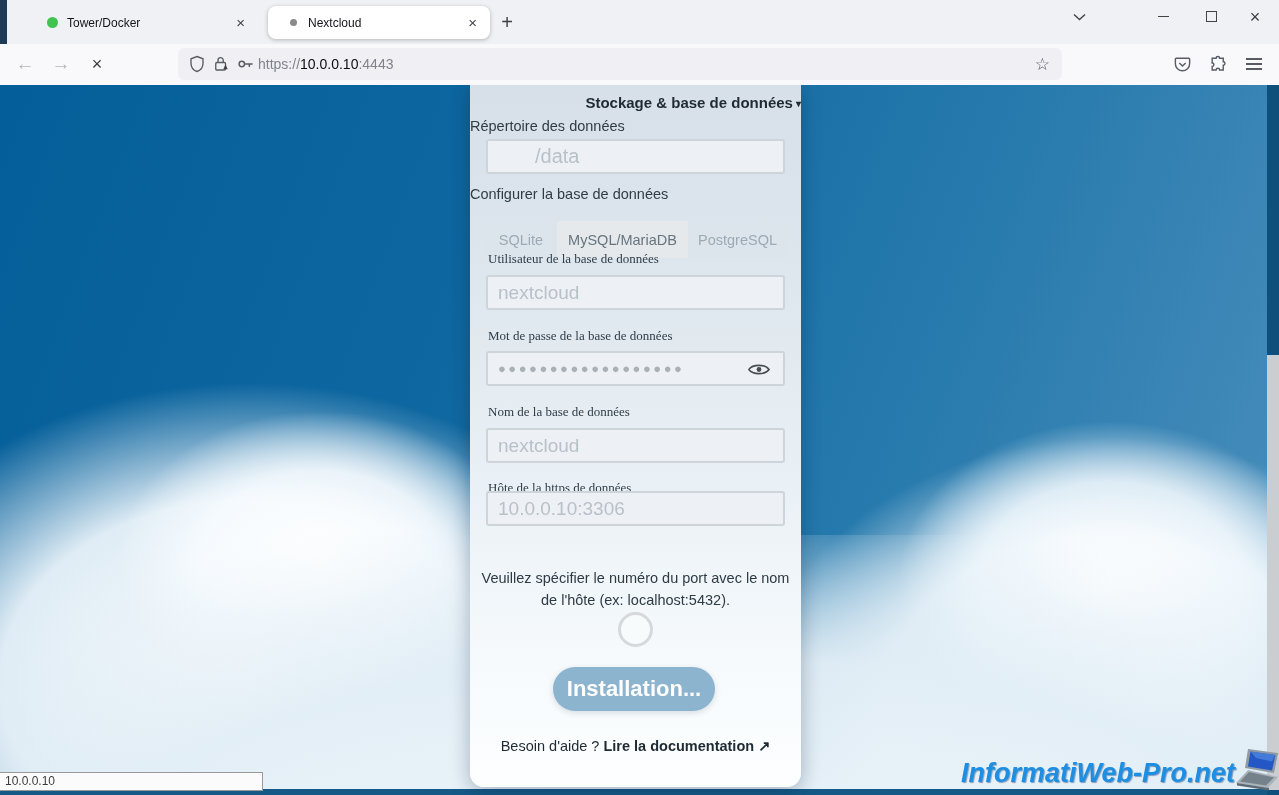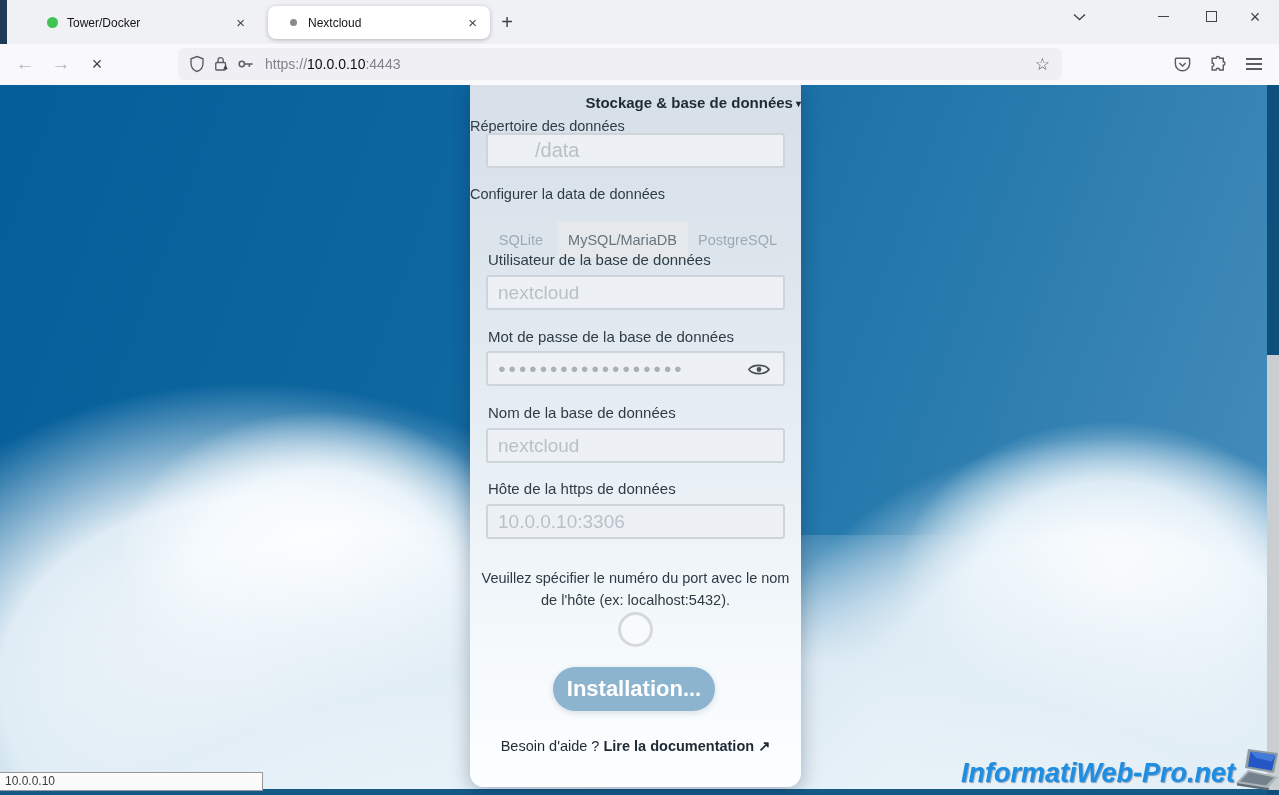--- a/index.html
+++ b/index.html
@@ -24,21 +24,21 @@
   .wc-max-glyph { width:9px; height:9px; border:1.4px solid #444; }
   .wc-close-glyph { font-size:18px; line-height:18px; }
 
   
   .navbar { position:absolute; top:44px; left:0; width:100%; height:41px; background:#f9f9fb; border-bottom:1px solid #dcdce1; }
   .nav-btn { position:absolute; top:3px; width:34px; height:34px; display:flex; align-items:center; justify-content:center; font-size:19px; border-radius:4px; }
   .nav-btn.disabled { color:#b3b3bb; }
   .nav-btn.dark { color:#3c3c42; font-size:18px; }
   .urlbar { position:absolute; left:178px; top:4px; width:884px; height:32px; background:#f0f0f4; border-radius:6px; display:flex; align-items:center; }
   .urlbar svg { flex:none; }
-  .url-text { margin-left:9px; font-size:14px; color:#0c0c0d; flex:1; white-space:nowrap; }
+  .url-text { margin-left:2px; font-size:14px; color:#0c0c0d; flex:1; white-space:nowrap; }
   .url-text .dim { color:#82828c; }
   .star-btn { font-size:17px; color:#55555f; padding:0 12px; }
   .nav-right { position:absolute; top:3px; width:34px; height:34px; display:flex; align-items:center; justify-content:center; }
 
   
   .viewport { position:absolute; top:85px; left:0; width:1279px; height:710px; overflow:hidden;
               background:linear-gradient(110deg,#045e99 0%,#0e67a0 35%,#2579ac 65%,#4c90bd 100%); }
   .cloud { position:absolute; pointer-events:none; }
   .c1 { left:-170px; top:290px; width:840px; height:560px;
         background:radial-gradient(ellipse at 50% 55%, rgba(255,255,255,.98) 0%, rgba(240,247,252,.93) 42%, rgba(255,255,255,0) 69%); }
@@ -56,21 +56,21 @@
   .scroll-track { position:absolute; right:0; top:0; width:12px; height:710px; background:#0f4f7c; }
   .scroll-thumb { position:absolute; right:0; top:270px; width:12px; height:435px; background:#cbced1; }
 
   
   .panel { position:absolute; left:470px; top:0; width:331px; height:702px; border-radius:0 0 14px 14px;
            background:linear-gradient(180deg,#d7e0e9 0%,#dde6ed 25%,#e9f0f5 55%,#f7fbfd 85%,#fdfeff 100%);
            box-shadow:0 4px 20px rgba(0,25,55,.30); }
   .p-title { position:absolute; top:9px; width:100%; text-align:right; font-size:15px; font-weight:bold; color:#1f2b34; }
   .p-title .caret { font-size:10px; margin-left:3px; vertical-align:1px; }
   .p-label-c { position:absolute; width:100%; font-size:14.5px; color:#2f3c46; }
-  .p-label-l { position:absolute; left:18px; font-size:15px; color:#2f3c46; }
+  .p-label-l { position:absolute; left:18px; font-size:13px; color:#2f3c46;font-family:Liberation Serif, serif; }
   .p-input { position:absolute; left:16px; width:299px; height:35px; box-sizing:border-box;
              background:#edf1f5; border:2px solid #cdd5db; border-radius:3px; padding:0 10px;
              font-size:19px; color:#5a636b; font-family:"Liberation Sans",sans-serif; outline:none; }
   .p-input::placeholder { color:#b9c1c8; opacity:1; }
   .p-input.big::placeholder { font-size:20px; }
   .p-input.pw { font-size:13px; letter-spacing:2.5px; color:#a9b0b6; padding-right:40px; }
   .seg { position:absolute; left:15px; top:136px; width:302px; height:37px; display:flex; }
   .seg .opt { display:flex; align-items:center; justify-content:center; font-size:14.5px; color:#9daab3; background:#dde5ec; }
   .seg .opt.sel { background:#e5e9ec; color:#67757f; }
   .eye-btn { position:absolute; left:276px; top:274px; width:26px; height:20px; display:flex; align-items:center; justify-content:center; }
@@ -178,23 +178,23 @@
     <div class="cloud c5"></div>
     <div class="sea-strip"></div>
 
     <div class="panel">
 
       <div class="p-title">
         <span>Stockage &amp; base de données</span><span class="caret">▾</span>
       </div>
 
       <div class="p-label-c" style="top:33px;">Répertoire des données</div>
-      <input class="p-input big" style="top: 48px; padding-left: 47px;" type="text" placeholder="/data">
-
-      <div class="p-label-c" style="top:101px;">Configurer la data de données</div>
+      <input class="p-input big" style="top: 54px; padding-left: 47px;" type="text" placeholder="/data">
+
+      <div class="p-label-c" style="top:101px;">Configurer la base de données</div>
       <div class="seg">
         <div class="opt" style="width:72px;">SQLite</div>
         <div class="opt sel" style="width:131px;">MySQL/MariaDB</div>
         <div class="opt" style="width:99px;">PostgreSQL</div>
       </div>
 
       <div class="p-label-l" style="top:166px;">Utilisateur de la base de données</div>
       <input class="p-input" style="top: 190px;" type="text" placeholder="nextcloud">
 
       <div class="p-label-l" style="top:243px;">Mot de passe de la base de données</div>
@@ -203,21 +203,21 @@
         <svg width="22" height="15" viewBox="0 0 24 16">
           <path d="M1 8 C5 2 19 2 23 8 C19 14 5 14 1 8 z" fill="none" stroke="#454c52" stroke-width="1.7"></path>
           <circle cx="12" cy="8" r="2.6" fill="#454c52"></circle>
         </svg>
       </div>
 
       <div class="p-label-l" style="top:319px;">Nom de la base de données</div>
       <input class="p-input" style="top: 343px;" type="text" placeholder="nextcloud">
 
       <div class="p-label-l" style="top:395px;">Hôte de la https de données</div>
-      <input class="p-input" style="top: 419px;" type="text" placeholder="10.0.0.10:3306">
+      <input class="p-input" style="top: 406px;" type="text" placeholder="10.0.0.10:3306">
 
       <div class="note">
         <div>Veuillez spécifier le numéro du port avec le nom</div>
         <div>de l'hôte (ex: localhost:5432).</div>
       </div>
 
       <div class="spinner"></div>
 
       <div class="install">Installation...</div>
 

